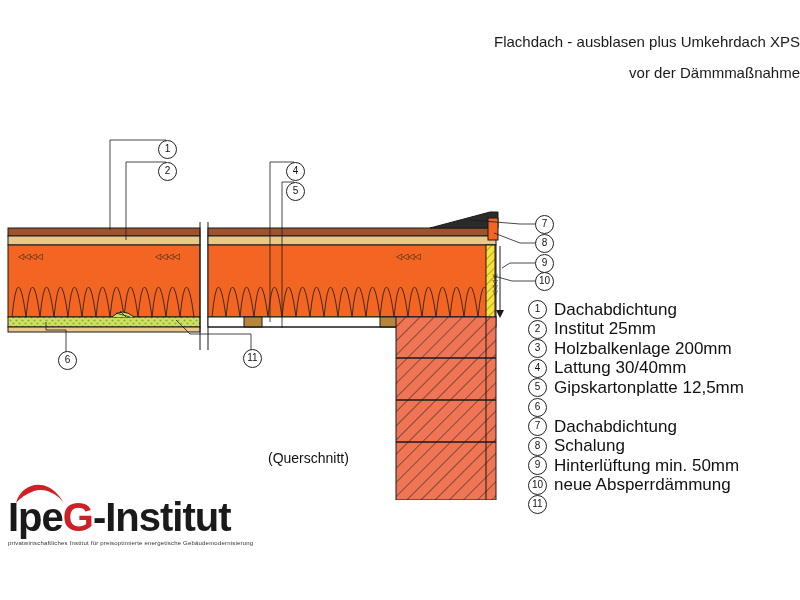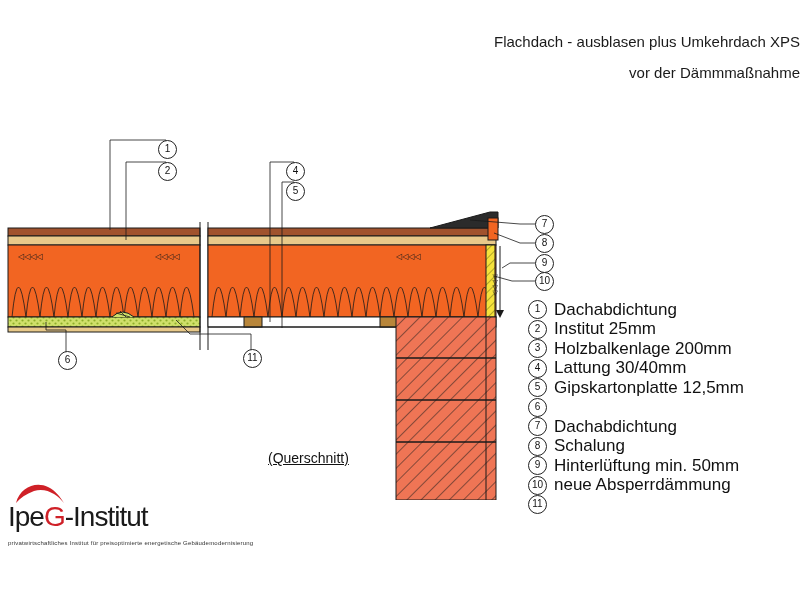--- a/index.html
+++ b/index.html
@@ -34,26 +34,26 @@
   .legend{position:absolute;left:528px;top:300px;width:262px;}
   .leg-row{display:flex;align-items:center;height:19.5px;}
   .leg-num{
     flex:0 0 17px;width:17px;height:17px;border-radius:50%;
     border:1px solid #222;background:#fff;color:#111;
     font-size:10px;line-height:15px;text-align:center;margin-right:7px;
   }
   .leg-txt{font-size:17px;color:#111;white-space:nowrap;}
 
   .querschnitt{
-    position:absolute;left:268px;top:450px;font-size:14px;color:#111;text-decoration:underline;
+    position:absolute;left:268px;top:450px;font-size:14px;color:#111;
   }
 
   
   .logo{position:absolute;left:8px;top:495px;width:300px;}
-  .logo-main{font-size:28px;font-weight:normal;letter-spacing:-1px;line-height:44px;}
+  .logo-main{font-size:40px;font-weight:bold;letter-spacing:-1px;line-height:44px;}
   .logo-ipe{color:#1a1a1a;}
   .logo-g{color:#cf2027;}
   .logo-inst{color:#1a1a1a;}
   .logo-sub{font-size:6px;color:#333;letter-spacing:.2px;margin-top:1px;}
   .logo-swoosh{
     position:absolute;left:6px;top:-14px;width:52px;height:26px;
   }
 </style>
 </head>
 <body>

